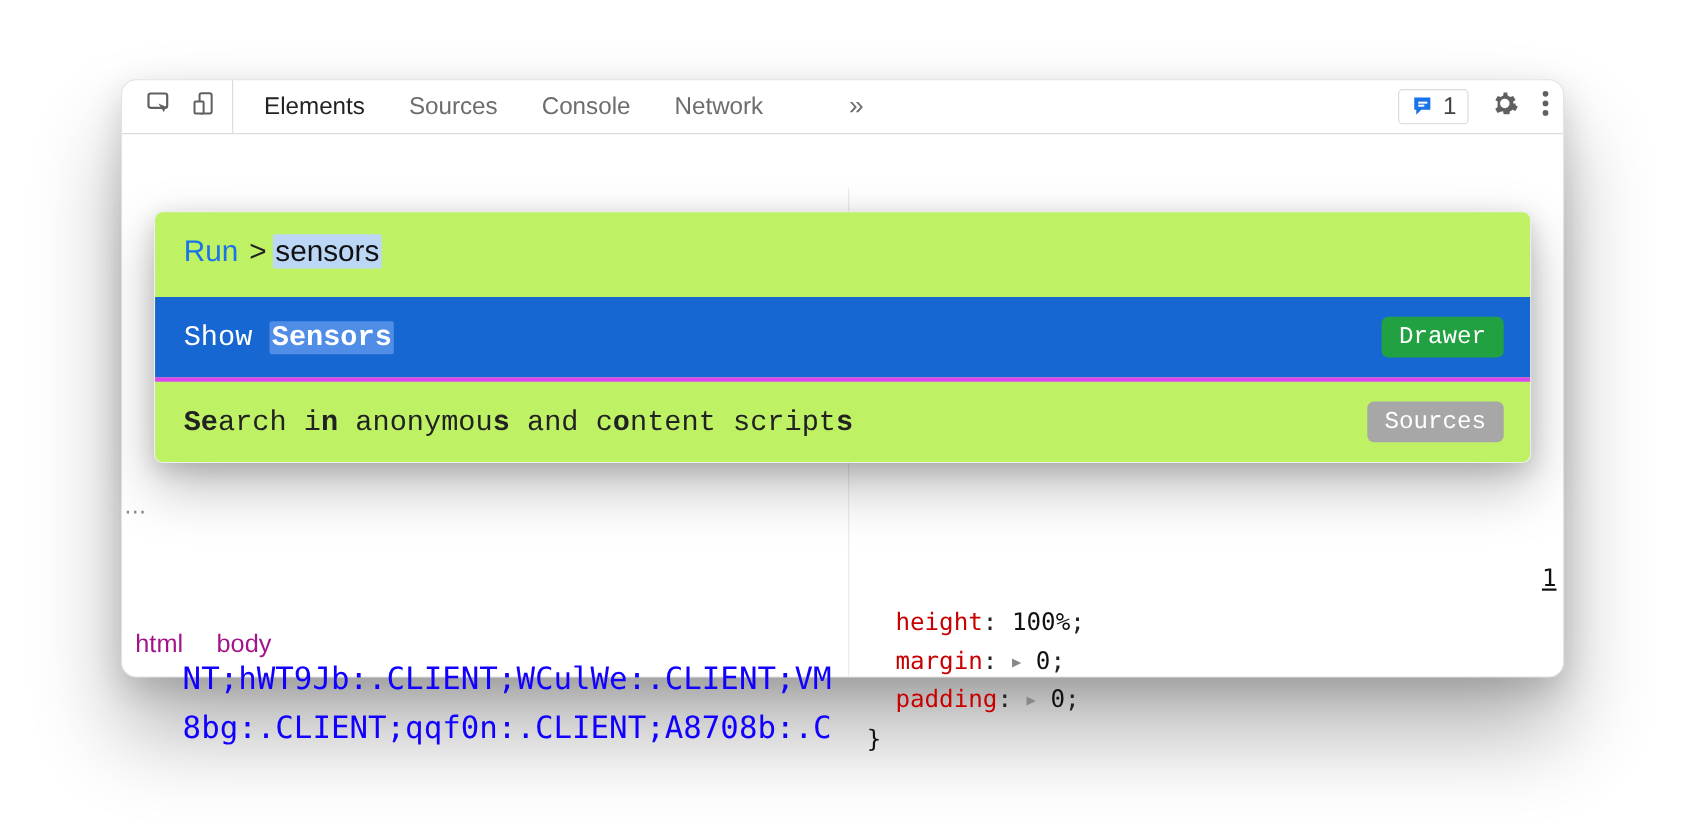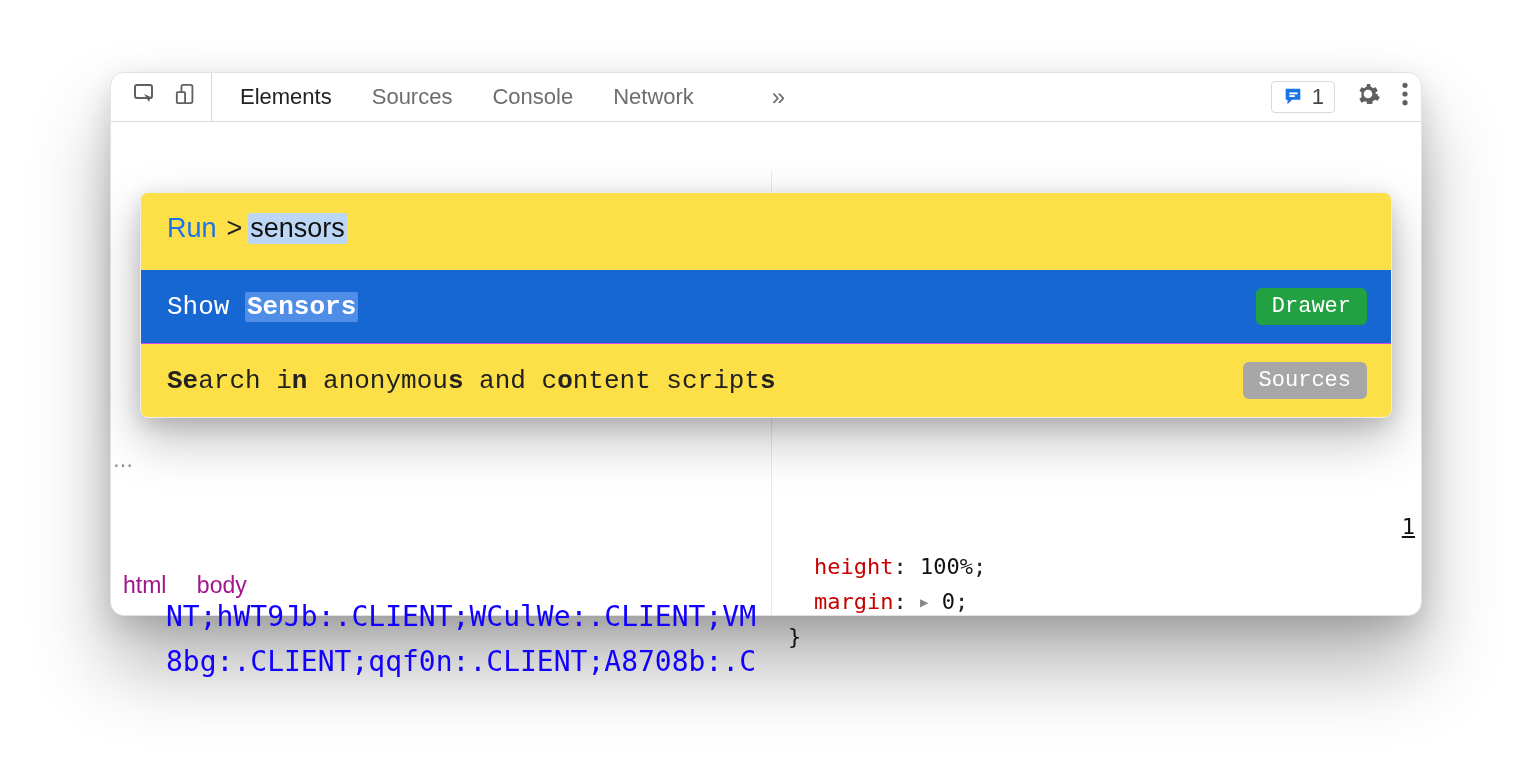--- a/index.html
+++ b/index.html
@@ -41,37 +41,37 @@
   .tabs{display:flex;gap:40px;margin-left:28px;align-items:center;}
   .tab{color:#6d6d6d;cursor:default;}
   .tab.active{color:#222;}
   .chevmore{margin-left:38px;color:#6d6d6d;font-size:24px;}
   .tb-right{margin-left:auto;display:flex;align-items:center;gap:20px;padding-right:4px;}
   .issues{display:flex;align-items:center;gap:8px;border:1px solid var(--border);border-radius:4px;padding:2px 10px;}
   .issues svg{color:var(--blue);}
   .issues span{color:#444;font-size:22px;}
   
   .cmd{
-    position:absolute;left:140px;top:192px;width:1250px;background:#fde047;border-radius:8px;
+    position:absolute;left:140px;top:192px;width:1250px;background:#bef264;border-radius:8px;
     box-shadow:0 22px 50px rgba(0,0,0,.25),0 6px 20px rgba(0,0,0,.15);
     z-index:5;border:1px solid #eee;
   }
   .cmd-run{display:flex;align-items:center;gap:6px;font-size:27px;padding:20px 26px 26px 26px;}
   .cmd-run .run{color:var(--blue);}
   .cmd-run .caret{color:#222;font-weight:400;margin-left:4px;}
   .cmd-run .query{background:var(--hl);border-radius:2px;padding:0 2px;color:#111;}
   .cmd-item{display:flex;align-items:center;padding:18px 24px 18px 26px;font-size:26px;gap:12px;font-family:Liberation Mono, monospace;}
   .cmd-item.sel{background:var(--sel);color:#fff;}
   .cmd-item .txt{flex:1;}
   .cmd-item .txt b{font-weight:700;}
   .cmd-item.sel .hl{background:#4f8de6;border-radius:2px;padding:0 2px;}
   .badge{font-size:22px;color:#fff;padding:6px 16px;border-radius:6px;}
   .badge.g{background:var(--green);}
   .badge.s{background:var(--grey);}
-  .cmd-item.two{color:#222;border-top:1px solid #d946ef;}
+  .cmd-item.two{color:#222;border-top:4px solid #d946ef;}
   
   .bg-content{position:absolute;left:0;right:0;top:98px;bottom:0;display:flex;}
   .left-pane{flex:0 0 660px;border-right:1px solid #e9e9e9;position:relative;}
   .drag{position:absolute;left:2px;top:282px;color:#8b8b8b;font-size:20px;letter-spacing:-4px;}
   .code{position:absolute;left:55px;top:380px;right:6px;font-family:Menlo,Consolas,monospace;font-size:28px;line-height:1.6;color:var(--code-blue);white-space:pre;margin-top:44px;}
   .breadcrumbs{position:absolute;left:12px;bottom:16px;font-size:23px;color:var(--purple);}
   .breadcrumbs span{margin-right:24px;}
   .right-pane{flex:1;position:relative;font-family:Menlo,Consolas,monospace;font-size:22px;line-height:1.6;}
   .styles{position:absolute;left:42px;top:378px;}
   .prop{color:var(--code-red);margin-top:23px;}
@@ -141,20 +141,21 @@
         <div class="breadcrumbs">
           <span>html</span>
           <span>body</span>
         </div>
       </div>
       <div class="right-pane">
         <span class="selector-indicator">1</span>
         <div class="styles">
           <div><span class="prop">height</span>:  <span class="val">100%</span>;</div>
           <div><span class="prop">margin</span>: <span class="tri">▶</span> <span class="val">0</span>;</div>
+          <div><span class="prop">padding</span>: <span class="tri">▶</span> <span class="val">0</span>;</div>
           <div class="brace">}</div>
         </div>
       </div>
     </div>
 
   </div>
 
   <div class="cmd">
     <div class="cmd-run">
       <span class="run">Run</span>

